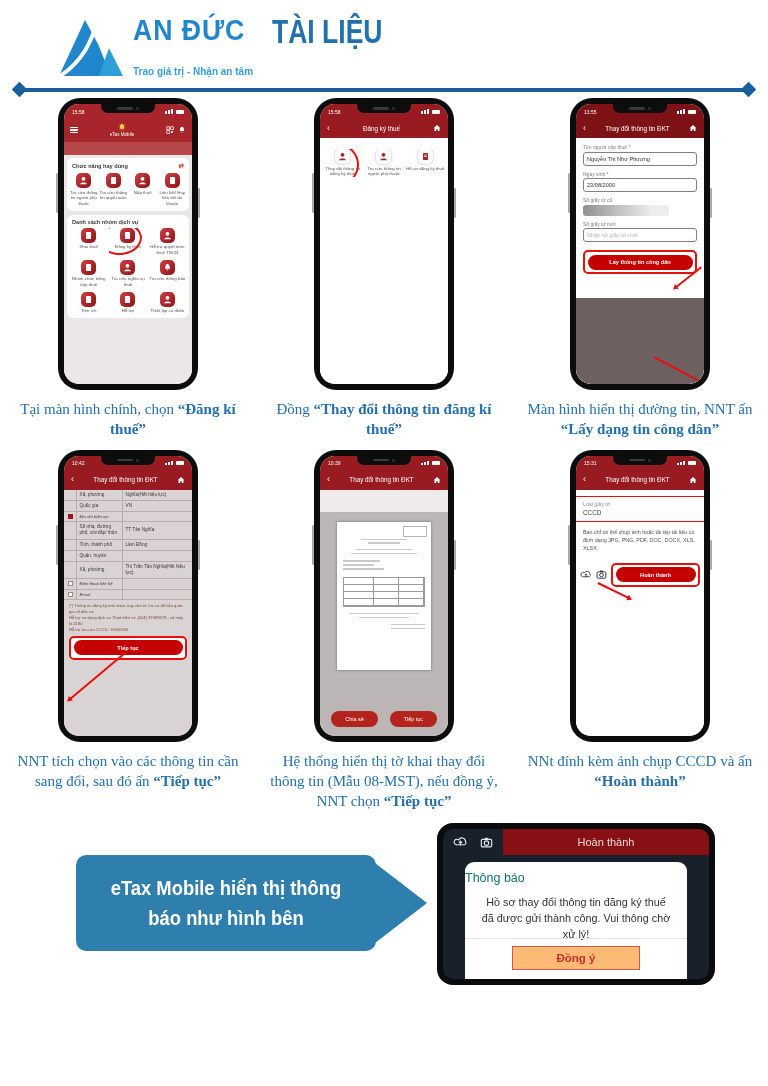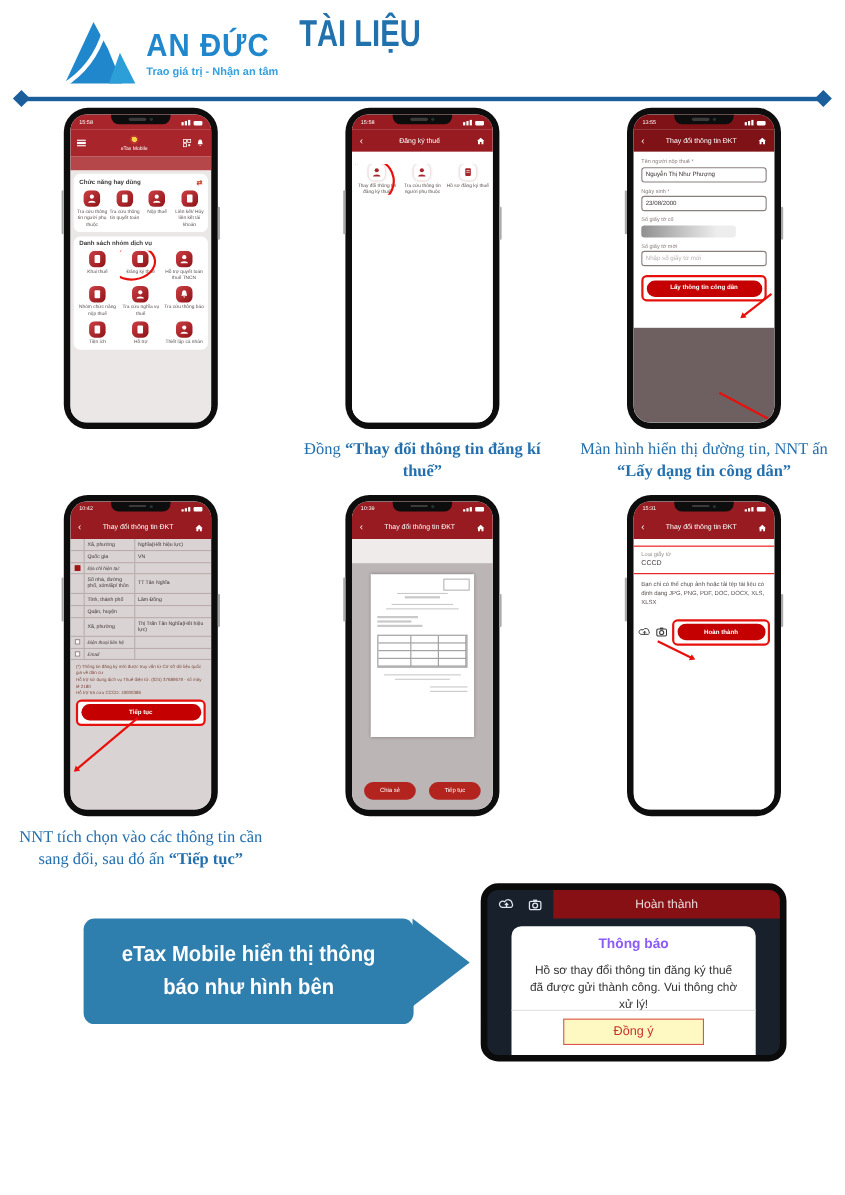--- a/index.html
+++ b/index.html
@@ -2,26 +2,26 @@
 <html><head>
 <meta charset="utf-8">
 <style>
   * { box-sizing: border-box; margin: 0; padding: 0; }
   html,body { background:#fff; }
   .page { width:768px; height:1086px; background:#fff; position:relative; overflow:hidden;
           font-family:"Liberation Sans", sans-serif; }
 
   
   .hdr { display:flex; padding:14px 20px 0 55px; }
-  .logo { display:flex; align-items:center; width:205px; flex:0 0 auto; }
+  .logo { display:flex; width:205px; flex:0 0 auto; }
   .logo svg { flex:0 0 auto; }
   .logo-text { margin-left:4px; }
   .logo-name { font-size:29px; font-weight:bold; color:#2187CC; letter-spacing:1px;
                transform:scaleX(.92); transform-origin:left; white-space:nowrap; }
-  .logo-tag  { font-size:10px; font-weight:bold; color:#35A1DC; white-space:nowrap; margin-top:1px; }
+  .logo-tag  { font-size:10px; font-weight:bold; color:#35A1DC; white-space:nowrap; margin-top:19px; }
   .hdr-right { margin-left:12px; flex:1; }
   .doc-label { font-size:34px; font-weight:bold; color:#2171AD; transform:scaleX(.78);
                transform-origin:left; line-height:1; white-space:nowrap; }
   .doc-desc  { margin-top:5px; font-family:"Liberation Serif", serif; font-weight:bold;
                font-size:13.5px; line-height:1.35; color:#1C5E97; max-width:495px; }
 
   
   .divider { position:absolute; left:18px; right:18px; top:88px; height:4px; background:#1A5E9B; }
   .divider .dia { position:absolute; top:-4px; width:11px; height:11px; background:#1A5E9B;
                   transform:rotate(45deg); }
@@ -152,41 +152,41 @@
   .redline { height:1.3px; background:#E8100C; margin:2px 0; }
   .p6label { font-size:5.2px; color:#9A8F8F; padding:2px 7px 1px; }
   .p6value { font-size:6.4px; color:#4A4444; padding:1px 7px 3px; }
   .p6note { font-size:5.4px; color:#5A5252; line-height:1.45; padding:5px 7px 0; }
   .p6row { display:flex; align-items:center; gap:4px; padding:0 4px; margin-top:10px; }
   .p6row svg { flex:0 0 auto; color:#3A3A3A; }
   .p6hl { flex:1; }
 
   
   .bottom { position:relative; height:185px; margin-top:4px; }
-  .callout { position:absolute; left:76px; top:40px; display:flex; align-items:flex-start; }
+  .callout { position:absolute; left:76px; top:40px; display:flex; align-items:center; }
   .co-box { width:300px; min-height:96px; background:#2E7EAE; border-radius:10px; display:flex;
             align-items:center; justify-content:center; padding:10px 14px; }
   .co-box span { color:#fff; font-weight:bold; font-size:20px; line-height:1.5; text-align:center;
                  display:inline-block; transform:scaleX(.92); }
   .co-pt { width:0; height:0; border-top:40px solid transparent; border-bottom:40px solid transparent;
            border-left:52px solid #2E7EAE; margin-left:-1px; }
   .shot { position:absolute; left:437px; top:8px; width:278px; height:162px; background:#18202C;
           border:6px solid #0b0b0b; border-radius:16px; overflow:hidden; }
   .shot-top { display:flex; align-items:center; height:26px; }
   .shot-ics { display:flex; align-items:center; gap:12px; padding:0 10px; color:#DDE4EE; }
   .shot-red { flex:1; height:100%; background:#871015; display:flex; align-items:center;
               justify-content:center; color:#EAD9D9; font-size:11px; }
   .dlg { position:absolute; left:22px; right:22px; top:33px; bottom:0; background:#fff;
          border-radius:9px 9px 0 0; padding-top:9px; }
-  .dlg-title { text-align:center; font-weight:bold; font-size:12.5px; color:#8b5cf6; }
+  .dlg-title { font-weight:normal; font-size:12.5px; color:#0f766e; }
   .dlg-body { margin:10px 14px 0; text-align:center; font-size:10.8px; color:#333; line-height:1.45; }
   .dlg-foot { position:absolute; left:0; right:0; bottom:0; border-top:1px solid #E2E2E2;
               padding:7px 0 9px; display:flex; justify-content:center; }
-  .ok { width:128px; border:1.5px solid #D9534F; color:#C9302C; font-weight:normal; font-size:11.5px;
-        text-align:center; padding:5px 0; background:#fef9c3; }
+  .ok { width:128px; border:1.5px solid #D9534F; color:#C9302C; font-weight:bold; font-size:11.5px;
+        text-align:center; padding:5px 0; background:#fdba74; }
 </style>
 </head>
 <body>
 
 <svg width="0" height="0" style="position:absolute">
   <defs>
     <g id="i-person">
         <circle cx="5" cy="3.1" r="2.1" fill="currentColor"></circle>
         <path d="M1.2 9.3 C1.2 6.6 8.8 6.6 8.8 9.3 Z" fill="currentColor"></path>
       </g>
@@ -400,20 +400,21 @@
                         <use href="#i-person"></use>
                       </svg>
                     </span>
                     <span>Thiết lập cá nhân</span>
                   </div>
               </div>
             </div>
           </div>
         </div>
       </div>
+      <p class="cap"><span>Tại màn hình chính, chọn</span> <b>“Đăng kí thuế”</b></p>
     </div>
 
     <div class="cell r1">
       <div class="phone">
         <div class="screen">
           <div class="notch">
               <i></i>
               <u></u>
             </div>
           <div class="sbar red2">
@@ -655,20 +656,21 @@
               <div class="ln" style="width:42%; margin-top:6px; margin-right:0;"></div>
               <div class="ln" style="width:42%; margin-right:0;"></div>
             </div>
             <div class="p5btns">
               <div class="p5btn">Chia sẻ</div>
               <div class="p5btn">Tiếp tục</div>
             </div>
           </div>
         </div>
       </div>
+      <p class="cap"><span>Hệ thống hiển thị tờ khai thay đổi thông tin (Mẫu 08-MST), nếu đồng ý, NNT chọn</span> <b>“Tiếp tục”</b></p>
     </div>
 
     <div class="cell">
       <div class="phone">
         <div class="screen">
           <div class="notch">
               <i></i>
               <u></u>
             </div>
           <div class="sbar red2">
@@ -701,20 +703,21 @@
                   <use href="#i-camera"></use>
                 </svg>
               <div class="hl p6hl">
                 <div class="pill">Hoàn thành</div>
               </div>
             </div>
             <span class="arr tail" style="top:92px; left:22px; width:34px; transform:rotate(26deg);"></span>
           </div>
         </div>
       </div>
+      <p class="cap w"><span>NNt đính kèm ảnh chụp CCCD và ấn</span> <b>“Hoàn thành”</b></p>
     </div>
   </div>
 
   <div class="bottom">
     <div class="callout">
       <div class="co-box">
           <span>eTax Mobile hiển thị thông báo như hình bên</span>
         </div>
       <div class="co-pt"></div>
     </div>

